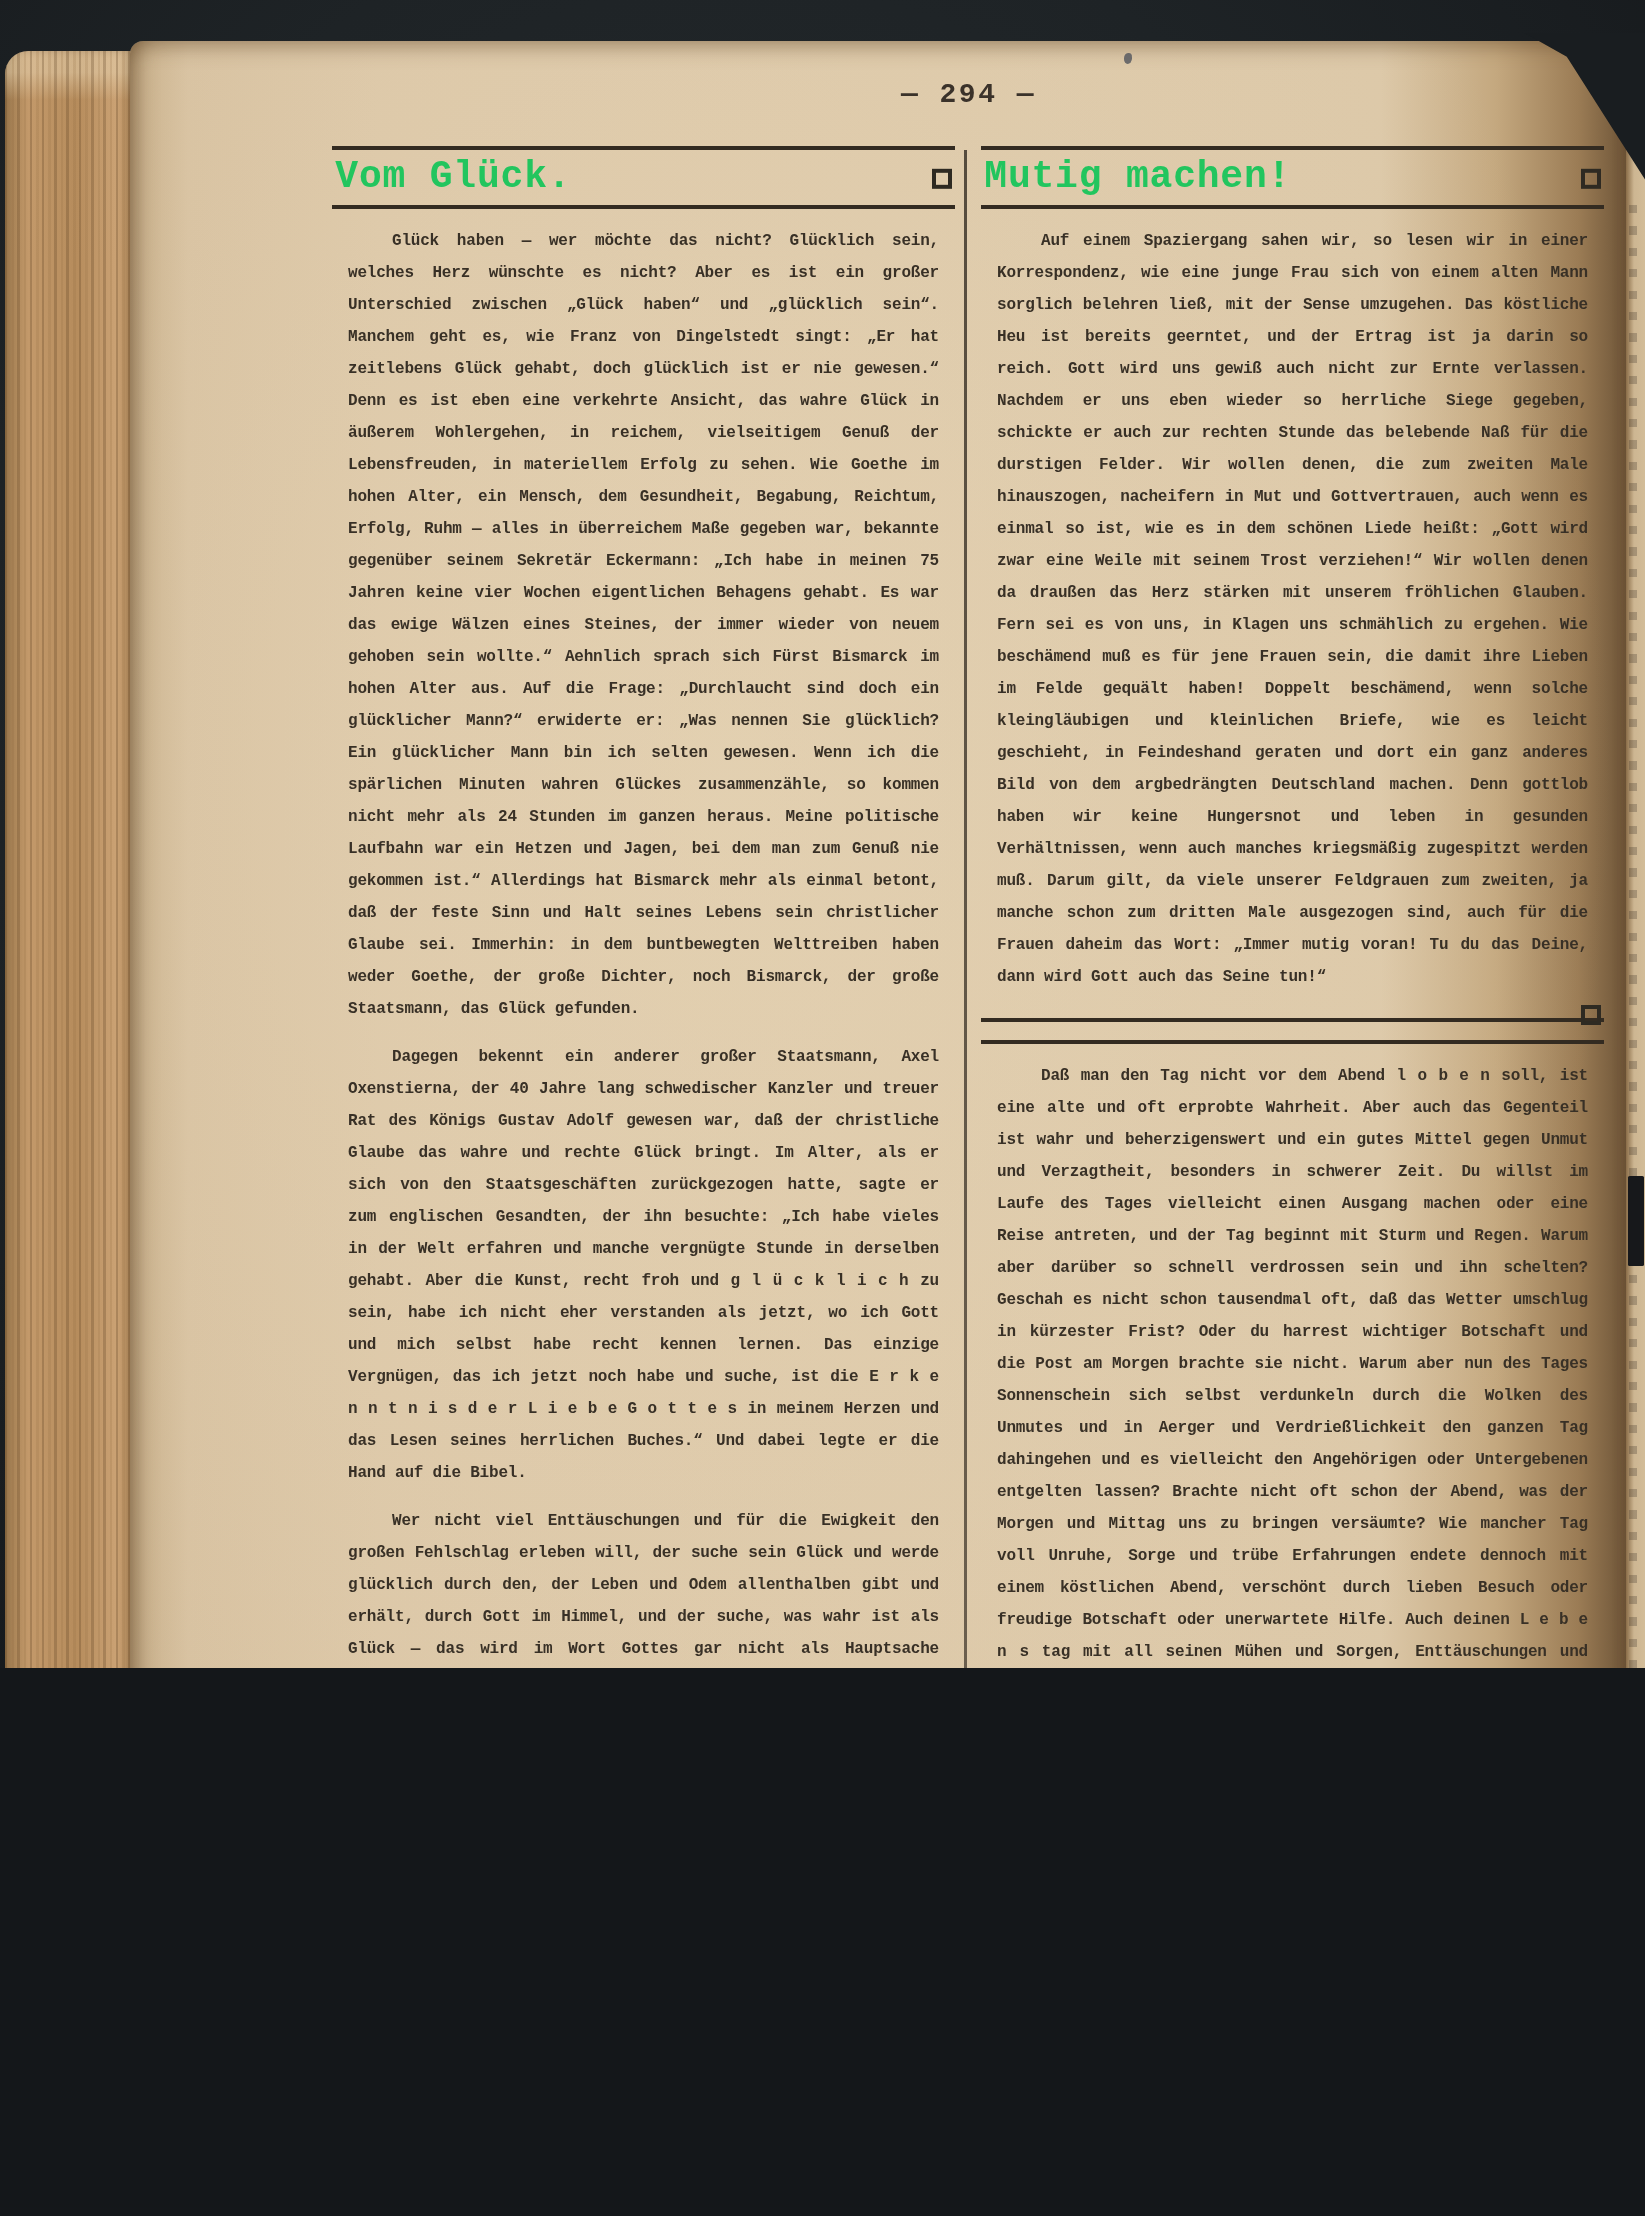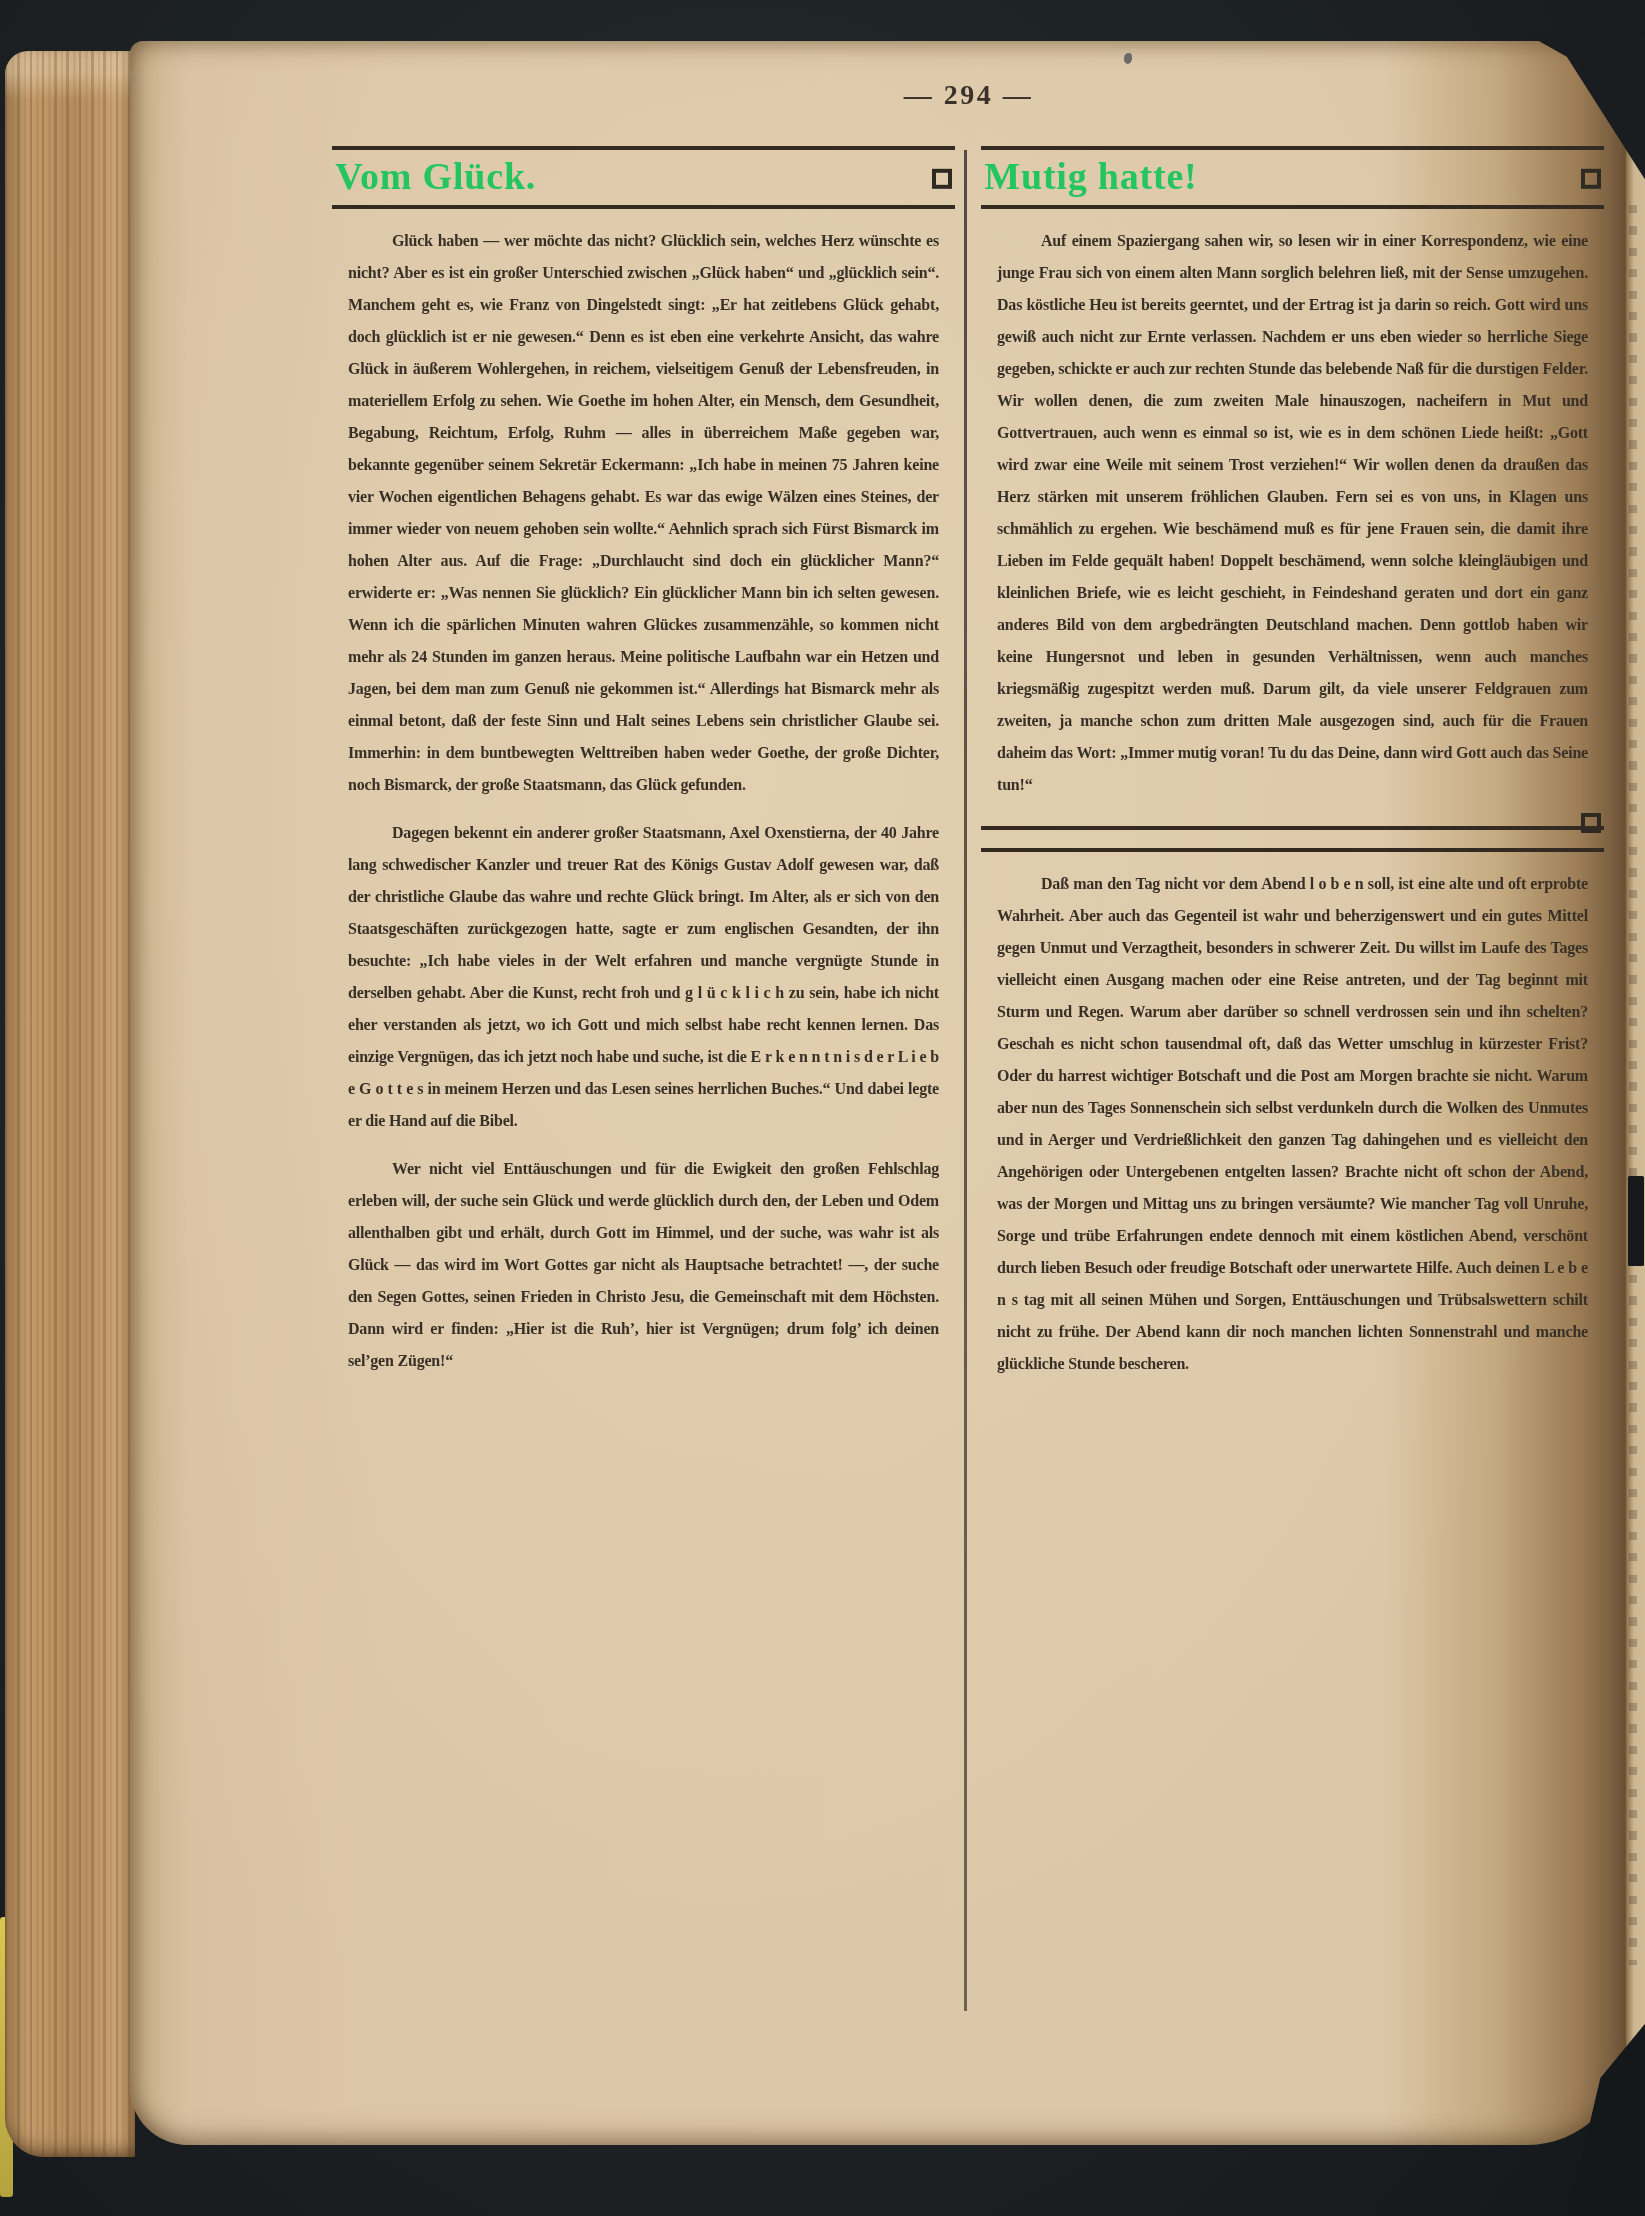--- a/index.html
+++ b/index.html
@@ -1,17 +1,17 @@
 <!DOCTYPE html>
 <html lang="de" style="font-size:13px"><head>
 <meta charset="utf-8">
 <style>
   html,body{margin:0;padding:0;background:#14171a;}
-  #screen{position:relative;width:1645px;height:2216px;overflow:hidden;
-          font-family:Liberation Serif, serif;}
+  #screen{position:relative;width:1645px;height:1668px;overflow:hidden;
+          font-family:Liberation Mono, monospace;}
 
   
   .cover{position:absolute;inset:0;
          background:radial-gradient(ellipse at 45% 40%, #262b2e 0%, #1e2326 55%, #15181b 100%);}
 
   
   .yellow-sliver{position:absolute;left:0;top:1917px;width:13px;height:280px;
                  background:linear-gradient(180deg,#d8c750,#b4a23e);border-radius:3.3px;}
 
   
@@ -102,21 +102,21 @@
         <h2>Vom Glück.</h2>
         <span class="sq"></span>
       </header>
       <p class="body">Glück haben — wer möchte das nicht? Glücklich sein, welches Herz wünschte es nicht? Aber es ist ein großer Unterschied zwischen „Glück haben“ und „glücklich sein“. Manchem geht es, wie Franz von Dingelstedt singt: „Er hat zeitlebens Glück gehabt, doch glücklich ist er nie gewesen.“ Denn es ist eben eine verkehrte Ansicht, das wahre Glück in äußerem Wohlergehen, in reichem, vielseitigem Genuß der Lebensfreuden, in materiellem Erfolg zu sehen. Wie Goethe im hohen Alter, ein Mensch, dem Gesundheit, Begabung, Reichtum, Erfolg, Ruhm — alles in überreichem Maße gegeben war, bekannte gegenüber seinem Sekretär Eckermann: „Ich habe in meinen 75 Jahren keine vier Wochen eigentlichen Behagens gehabt. Es war das ewige Wälzen eines Steines, der immer wieder von neuem gehoben sein wollte.“ Aehnlich sprach sich Fürst Bismarck im hohen Alter aus. Auf die Frage: „Durchlaucht sind doch ein glücklicher Mann?“ erwiderte er: „Was nennen Sie glücklich? Ein glücklicher Mann bin ich selten gewesen. Wenn ich die spärlichen Minuten wahren Glückes zusammenzähle, so kommen nicht mehr als 24 Stunden im ganzen heraus. Meine politische Laufbahn war ein Hetzen und Jagen, bei dem man zum Genuß nie gekommen ist.“ Allerdings hat Bismarck mehr als einmal betont, daß der feste Sinn und Halt seines Lebens sein christlicher Glaube sei. Immerhin: in dem buntbewegten Welttreiben haben weder Goethe, der große Dichter, noch Bismarck, der große Staatsmann, das Glück gefunden.</p>
       <p class="body">Dagegen bekennt ein anderer großer Staatsmann, Axel Oxenstierna, der 40 Jahre lang schwedischer Kanzler und treuer Rat des Königs Gustav Adolf gewesen war, daß der christliche Glaube das wahre und rechte Glück bringt. Im Alter, als er sich von den Staatsgeschäften zurückgezogen hatte, sagte er zum englischen Gesandten, der ihn besuchte: „Ich habe vieles in der Welt erfahren und manche vergnügte Stunde in derselben gehabt. Aber die Kunst, recht froh und g l ü c k l i c h zu sein, habe ich nicht eher verstanden als jetzt, wo ich Gott und mich selbst habe recht kennen lernen. Das einzige Vergnügen, das ich jetzt noch habe und suche, ist die E r k e n n t n i s  d e r  L i e b e  G o t t e s in meinem Herzen und das Lesen seines herrlichen Buches.“ Und dabei legte er die Hand auf die Bibel.</p>
       <p class="body">Wer nicht viel Enttäuschungen und für die Ewigkeit den großen Fehlschlag erleben will, der suche sein Glück und werde glücklich durch den, der Leben und Odem allenthalben gibt und erhält, durch Gott im Himmel, und der suche, was wahr ist als Glück — das wird im Wort Gottes gar nicht als Hauptsache betrachtet! —, der suche den Segen Gottes, seinen Frieden in Christo Jesu, die Gemeinschaft mit dem Höchsten. Dann wird er finden: „Hier ist die Ruh’, hier ist Vergnügen; drum folg’ ich deinen sel’gen Zügen!“</p>
     </section>
 
     <section class="col col-right">
       <header class="hdr hdr1">
-        <h2>Mutig hatte!</h2>
+        <h2>Mutig machen!</h2>
         <span class="sq"></span>
       </header>
       <p class="body">Auf einem Spaziergang sahen wir, so lesen wir in einer Korrespondenz, wie eine junge Frau sich von einem alten Mann sorglich belehren ließ, mit der Sense umzugehen. Das köstliche Heu ist bereits geerntet, und der Ertrag ist ja darin so reich. Gott wird uns gewiß auch nicht zur Ernte verlassen. Nachdem er uns eben wieder so herrliche Siege gegeben, schickte er auch zur rechten Stunde das belebende Naß für die durstigen Felder. Wir wollen denen, die zum zweiten Male hinauszogen, nacheifern in Mut und Gottvertrauen, auch wenn es einmal so ist, wie es in dem schönen Liede heißt: „Gott wird zwar eine Weile mit seinem Trost verziehen!“ Wir wollen denen da draußen das Herz stärken mit unserem fröhlichen Glauben. Fern sei es von uns, in Klagen uns schmählich zu ergehen. Wie beschämend muß es für jene Frauen sein, die damit ihre Lieben im Felde gequält haben! Doppelt beschämend, wenn solche kleingläubigen und kleinlichen Briefe, wie es leicht geschieht, in Feindeshand geraten und dort ein ganz anderes Bild von dem argbedrängten Deutschland machen. Denn gottlob haben wir keine Hungersnot und leben in gesunden Verhältnissen, wenn auch manches kriegsmäßig zugespitzt werden muß. Darum gilt, da viele unserer Feldgrauen zum zweiten, ja manche schon zum dritten Male ausgezogen sind, auch für die Frauen daheim das Wort: „Immer mutig voran! Tu du das Deine, dann wird Gott auch das Seine tun!“</p>
 
       <header class="hdr hdr2">
         <span class="sq"></span>
       </header>
       <p class="body">Daß man den Tag nicht vor dem Abend l o b e n soll, ist eine alte und oft erprobte Wahrheit. Aber auch das Gegenteil ist wahr und beherzigenswert und ein gutes Mittel gegen Unmut und Verzagtheit, besonders in schwerer Zeit. Du willst im Laufe des Tages vielleicht einen Ausgang machen oder eine Reise antreten, und der Tag beginnt mit Sturm und Regen. Warum aber darüber so schnell verdrossen sein und ihn schelten? Geschah es nicht schon tausendmal oft, daß das Wetter umschlug in kürzester Frist? Oder du harrest wichtiger Botschaft und die Post am Morgen brachte sie nicht. Warum aber nun des Tages Sonnenschein sich selbst verdunkeln durch die Wolken des Unmutes und in Aerger und Verdrießlichkeit den ganzen Tag dahingehen und es vielleicht den Angehörigen oder Untergebenen entgelten lassen? Brachte nicht oft schon der Abend, was der Morgen und Mittag uns zu bringen versäumte? Wie mancher Tag voll Unruhe, Sorge und trübe Erfahrungen endete dennoch mit einem köstlichen Abend, verschönt durch lieben Besuch oder freudige Botschaft oder unerwartete Hilfe. Auch deinen L e b e n s tag mit all seinen Mühen und Sorgen, Enttäuschungen und Trübsalswettern schilt nicht zu frühe. Der Abend kann dir noch manchen lichten Sonnenstrahl und manche glückliche Stunde bescheren.</p>
 
     </section>

